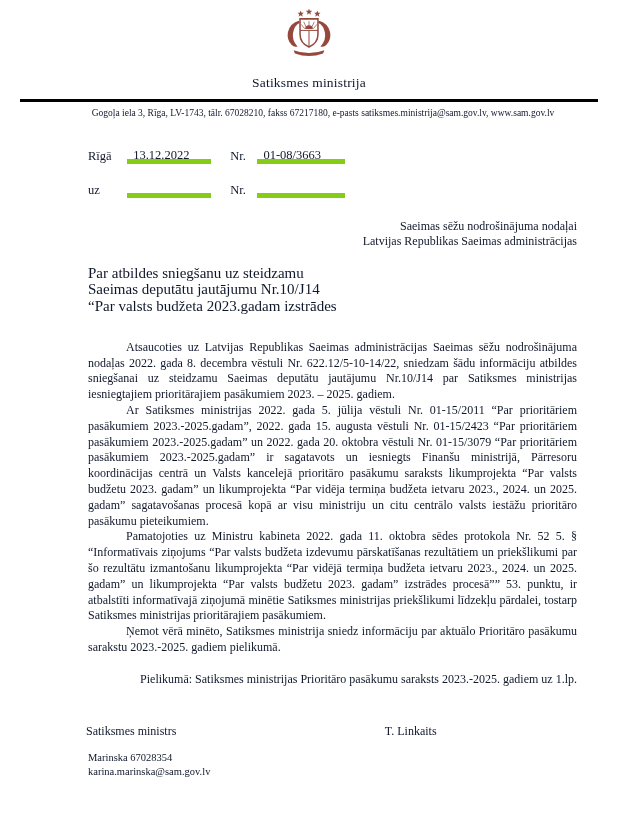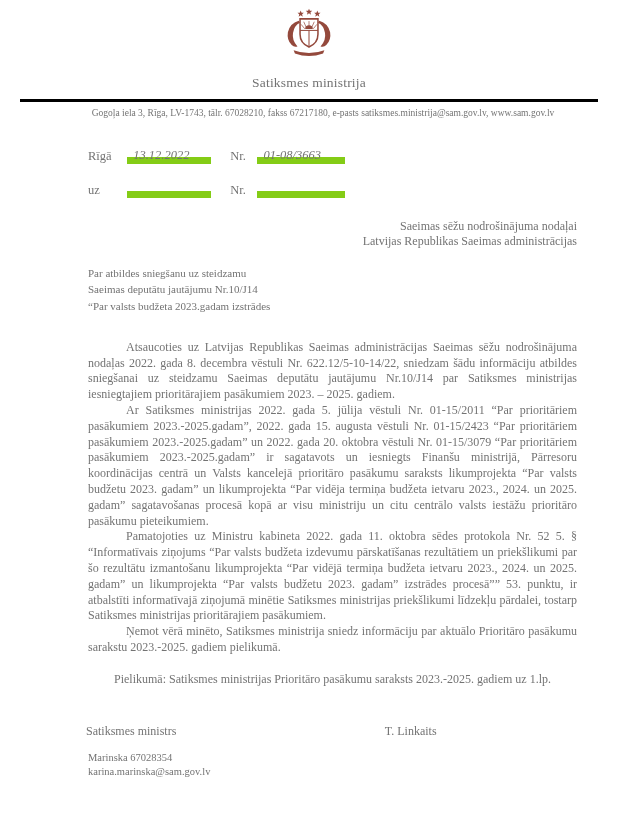--- a/index.html
+++ b/index.html
@@ -1,51 +1,51 @@
 <!DOCTYPE html>
 <html><head>
 <meta charset="utf-8">
 <style>
   * { margin:0; padding:0; box-sizing:border-box; }
   html,body { background:#e8e8e8; }
   .page {
     width:618px; height:823px; background:#ffffff; margin:0 auto;
-    position:relative; color:#737373;
+    position:relative; color:#0f172a;
     font-family:"Liberation Serif","DejaVu Serif",serif;
     overflow:hidden;
   }
   
   .letterhead { text-align:center; padding-top:8px; }
   .crest { display:block; margin:0 auto; }
   .ministry-name { font-size:13.5px; margin-top:3px; letter-spacing:.2px; }
   .rule { border-top:3px solid #000; margin:8px 20px 0 20px; }
   .contact-line { font-size:9.5px; margin-top:6px; white-space:nowrap;padding-left:28px; }
 
   
   .meta { margin:30px 41px 0 88px; font-size:12.5px; }
   .meta-row { margin-bottom:17px; height:17px; }
   .meta-label { display:inline-block; width:36px; vertical-align:bottom; }
   .meta-fill {
-    display:inline-block; border-bottom:7px solid #84cc16;
-    height:16px; vertical-align:bottom; padding:0 3px 1px 6px;font-style:italic;
+    display:inline-block; border-bottom:5px solid #84cc16;
+    height:16px; vertical-align:bottom; padding:0 3px 1px 6px;
   }
   .fill-date   { width:84px;  margin-right:16px; }
   .fill-docnum { width:88px; }
   .meta-nr { display:inline-block; width:24px; vertical-align:bottom; }
 
   
   .recipient { margin:20px 41px 0 88px; text-align:right; font-size:12px; line-height:15px; }
 
   
-  .subject { margin:16px 41px 0 88px; font-size:11px; line-height:16.3px; }
+  .subject { margin:16px 41px 0 88px; font-size:15px; line-height:16.3px; }
 
   
   .body-text { margin:26px 41px 0 88px; font-size:12px; line-height:15.8px; text-align:justify; }
   .body-text p.indent { text-indent:38px; }
-  .body-text p.attachment { margin-top:16px; text-align:center; }
+  .body-text p.attachment { margin-top:16px; text-align:right; }
 
   
   .signature { margin:36px 41px 0 86px; font-size:12px; }
   .signature .sig-title { display:inline-block; width:296px; }
 
   
   .footer { position:absolute; left:88px; top:751px; font-size:10.5px; line-height:13.5px; }
 </style>
 </head>
 <body>

